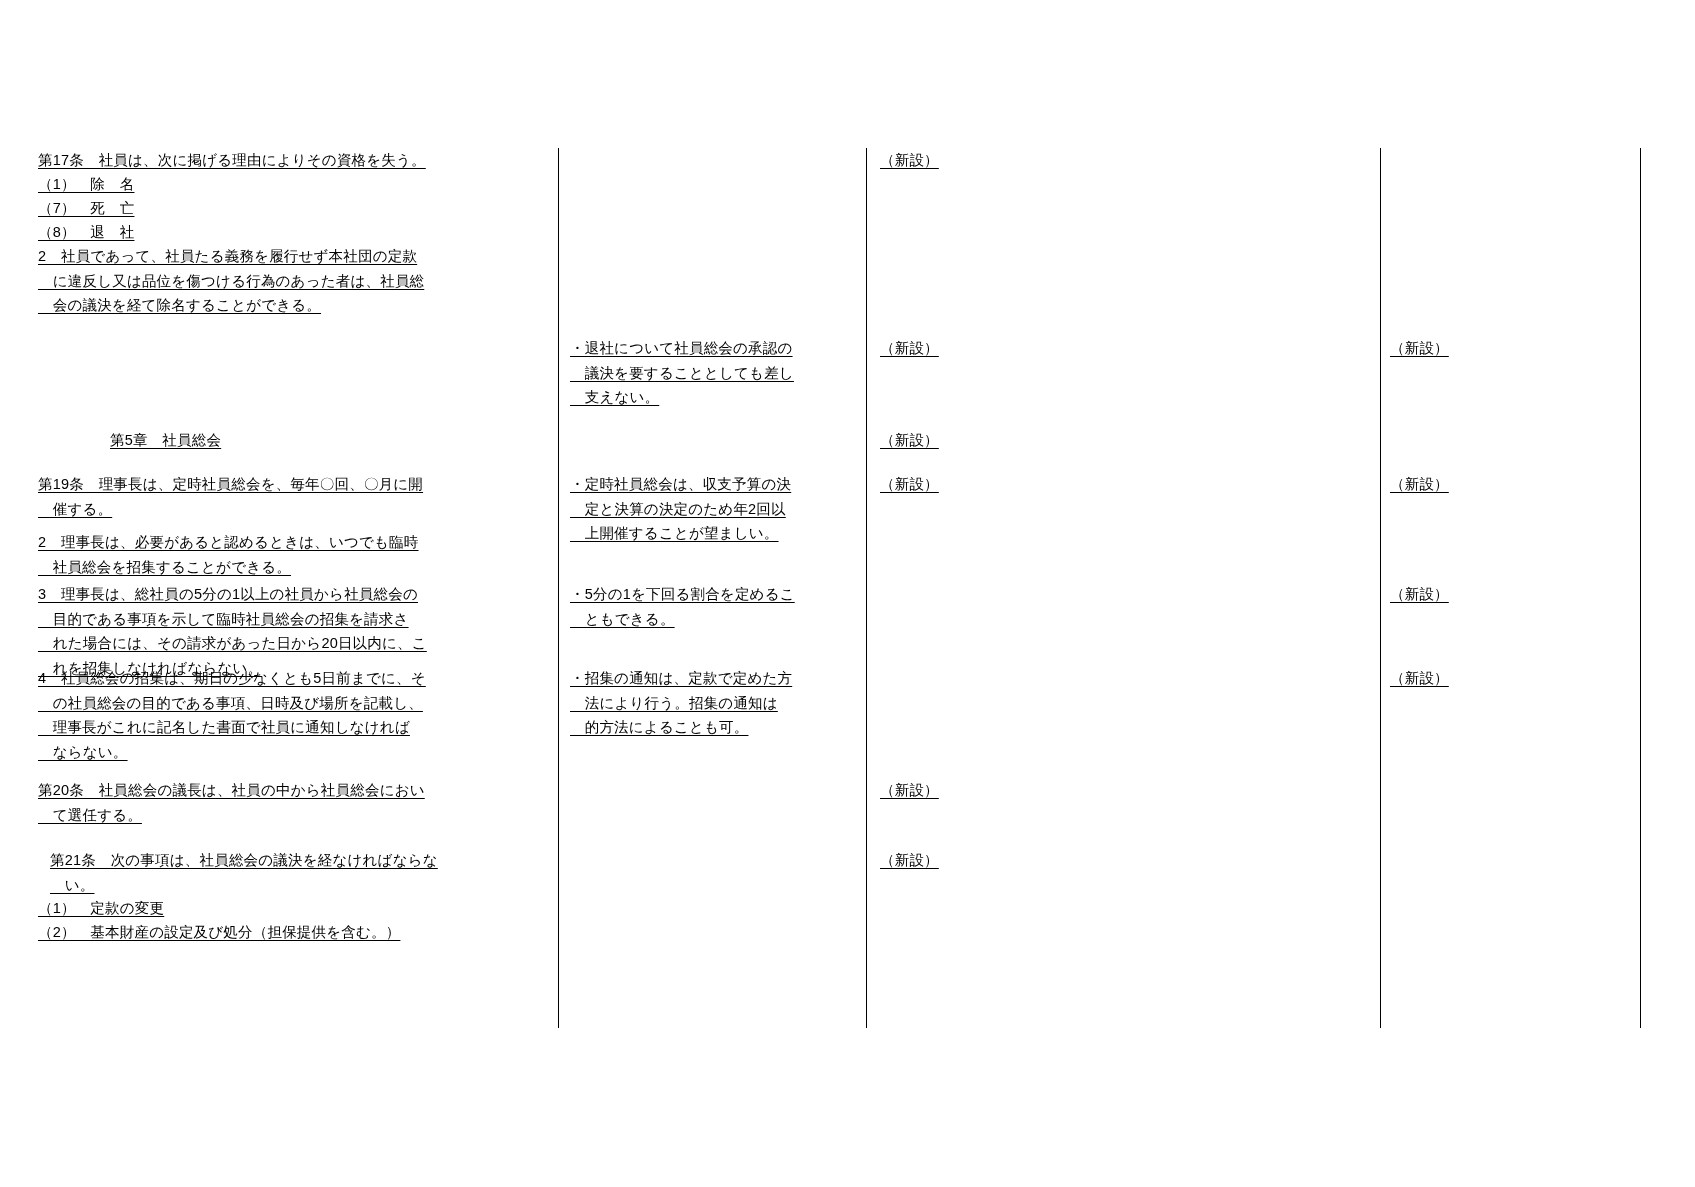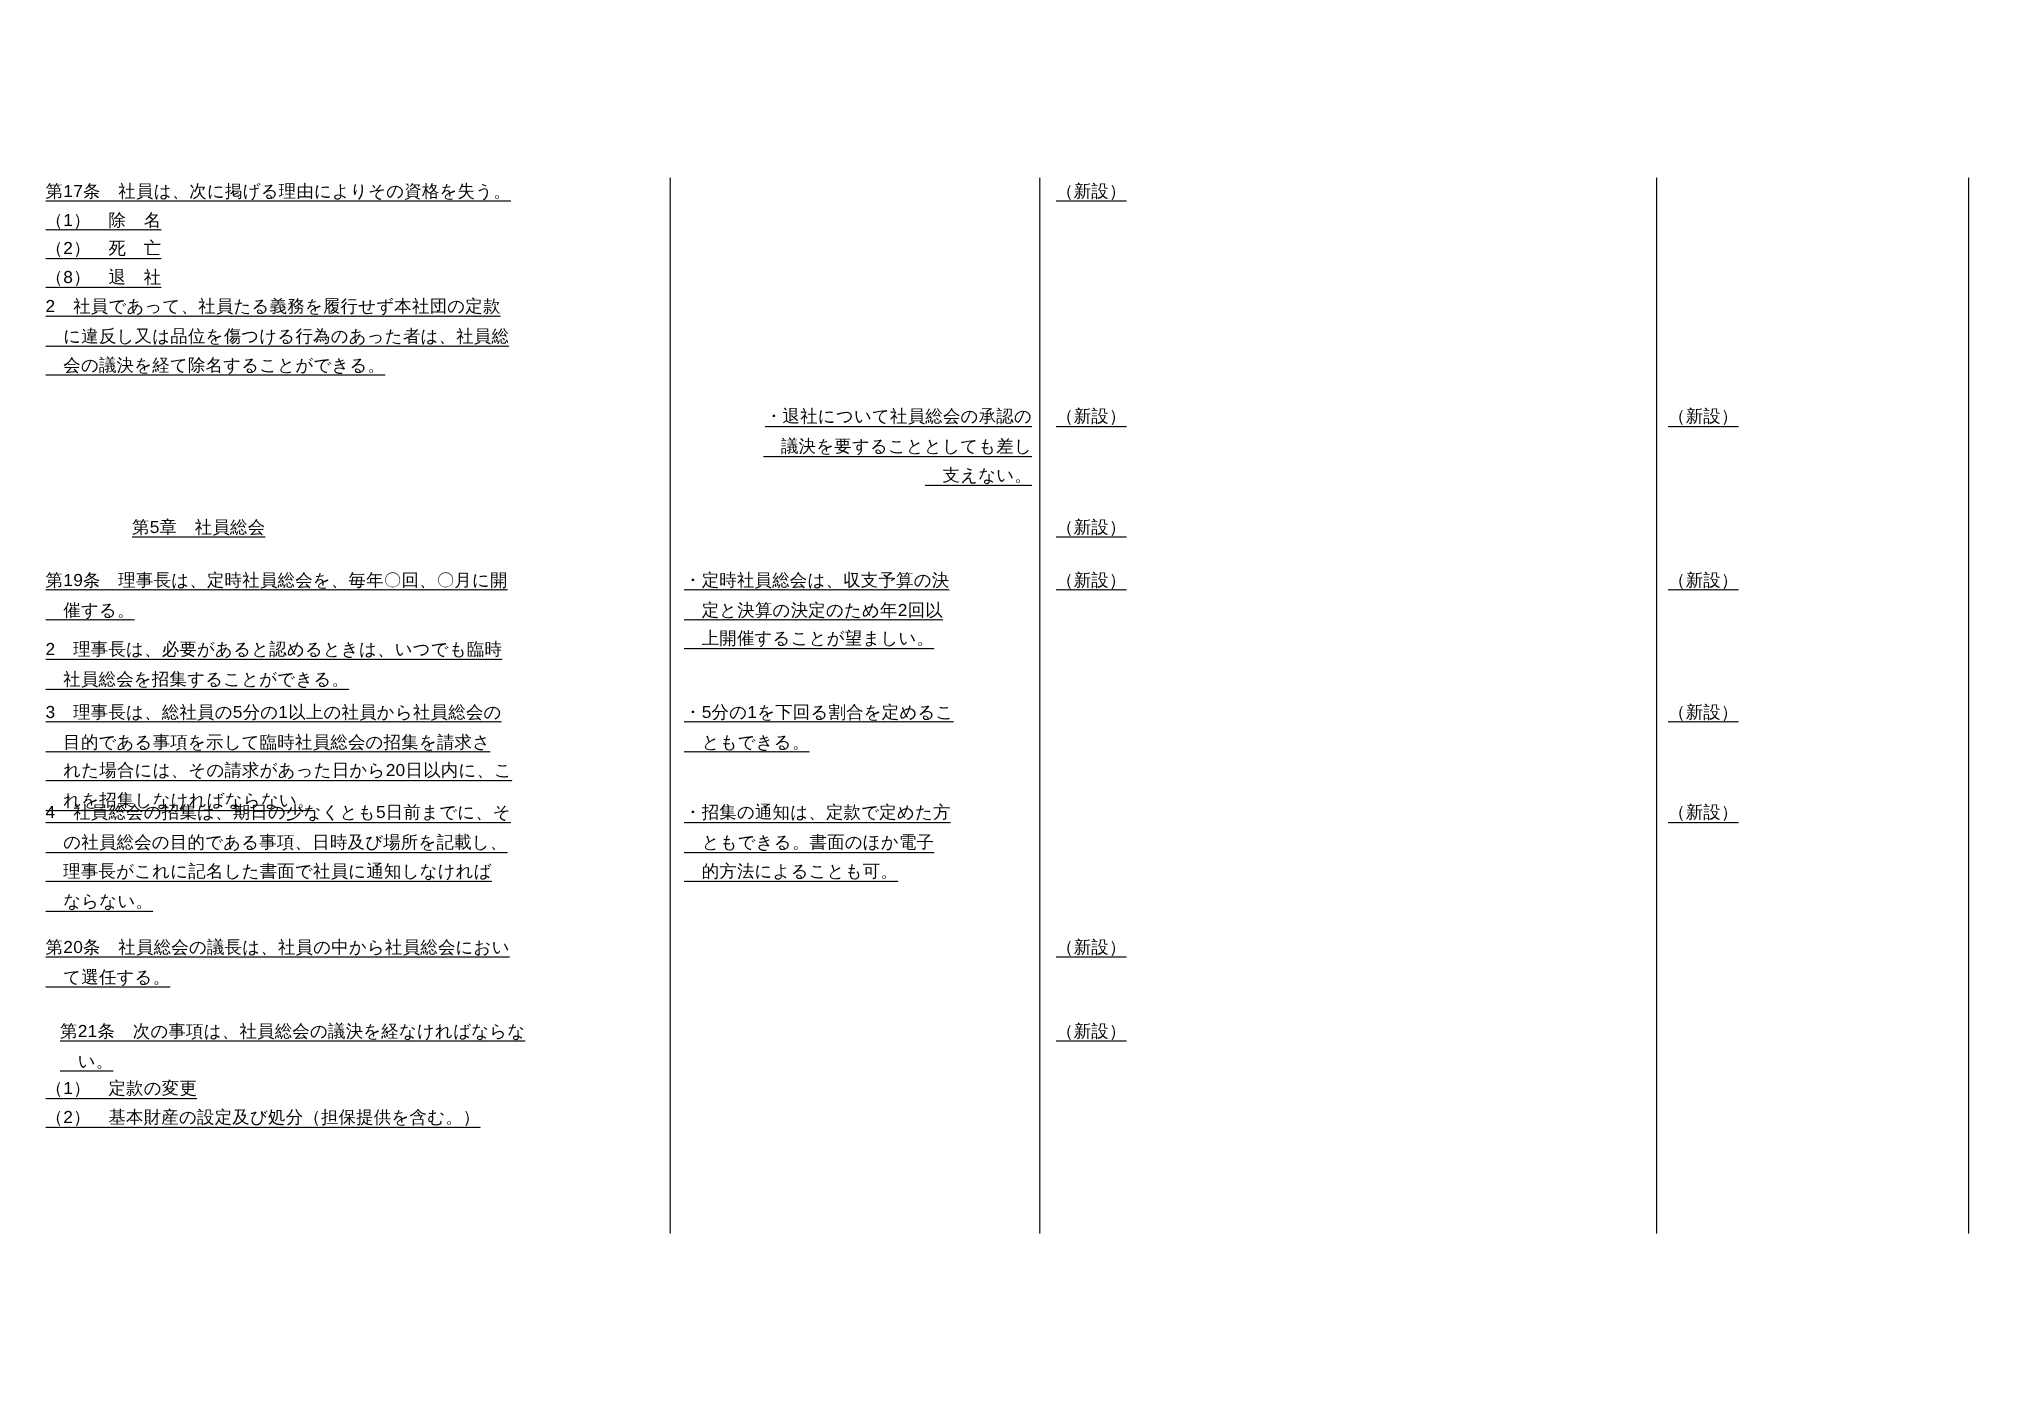--- a/index.html
+++ b/index.html
@@ -79,21 +79,21 @@
     <div class="col-rule rule2"></div>
     <div class="col-rule rule3"></div>
     <div class="col-rule rule4"></div>
 
     <div class="col col1">
 
       <div class="blk u" style="left:8px; top:0px; width:516px;">第17条　社員は、次に掲げる理由によりその資格を失う。</div>
 
       <div class="blk u" style="left:8px; top:24px; width:300px;">（1）　除　名</div>
 
-      <div class="blk u" style="left:8px; top:48px; width:300px;">（2）　死　亡</div>
+      <div class="blk u" style="left:8px; top:48px; width:300px;">（7）　死　亡</div>
 
       <div class="blk u" style="left:8px; top:72px; width:300px;">（8）　退　社</div>
 
       <div class="blk u" style="left:8px; top:96px; width:516px;">2　社員であって、社員たる義務を履行せず本社団の定款
 　に違反し又は品位を傷つける行為のあった者は、社員総
 　会の議決を経て除名することができる。</div>
 
 
       <div class="blk u" style="left:80px; top:280px; width:300px;">第5章　社員総会</div>
 
@@ -120,33 +120,33 @@
 　い。</div>
 
       <div class="blk u" style="left:8px; top:748px; width:420px;">（1）　定款の変更</div>
 
       <div class="blk u" style="left:8px; top:772px; width:480px;">（2）　基本財産の設定及び処分（担保提供を含む。）</div>
 
     </div>
 
     <div class="col col2">
 
-      <div class="blk u" style="left:0px; top:188px; width:290px;text-align:right;">・退社について社員総会の承認の
+      <div class="blk u" style="left:0px; top:188px; width:290px;">・退社について社員総会の承認の
 　議決を要することとしても差し
 　支えない。</div>
 
       <div class="blk u" style="left:0px; top:324px; width:290px;">・定時社員総会は、収支予算の決
 　定と決算の決定のため年2回以
 　上開催することが望ましい。</div>
 
       <div class="blk u" style="left:0px; top:434px; width:290px;">・5分の1を下回る割合を定めるこ
 　ともできる。</div>
 
       <div class="blk u" style="left:0px; top:518px; width:290px;">・招集の通知は、定款で定めた方
-　ともできる。書面のほか電子
+　法により行う。招集の通知は
 　的方法によることも可。</div>
     </div>
 
     <div class="col col3">
 
       <div class="blk u nowrap" style="left:0px; top:0px;">（新設）</div>
 
       <div class="blk u nowrap" style="left:0px; top:188px;">（新設）</div>
 
       <div class="blk u nowrap" style="left:0px; top:280px;">（新設）</div>

